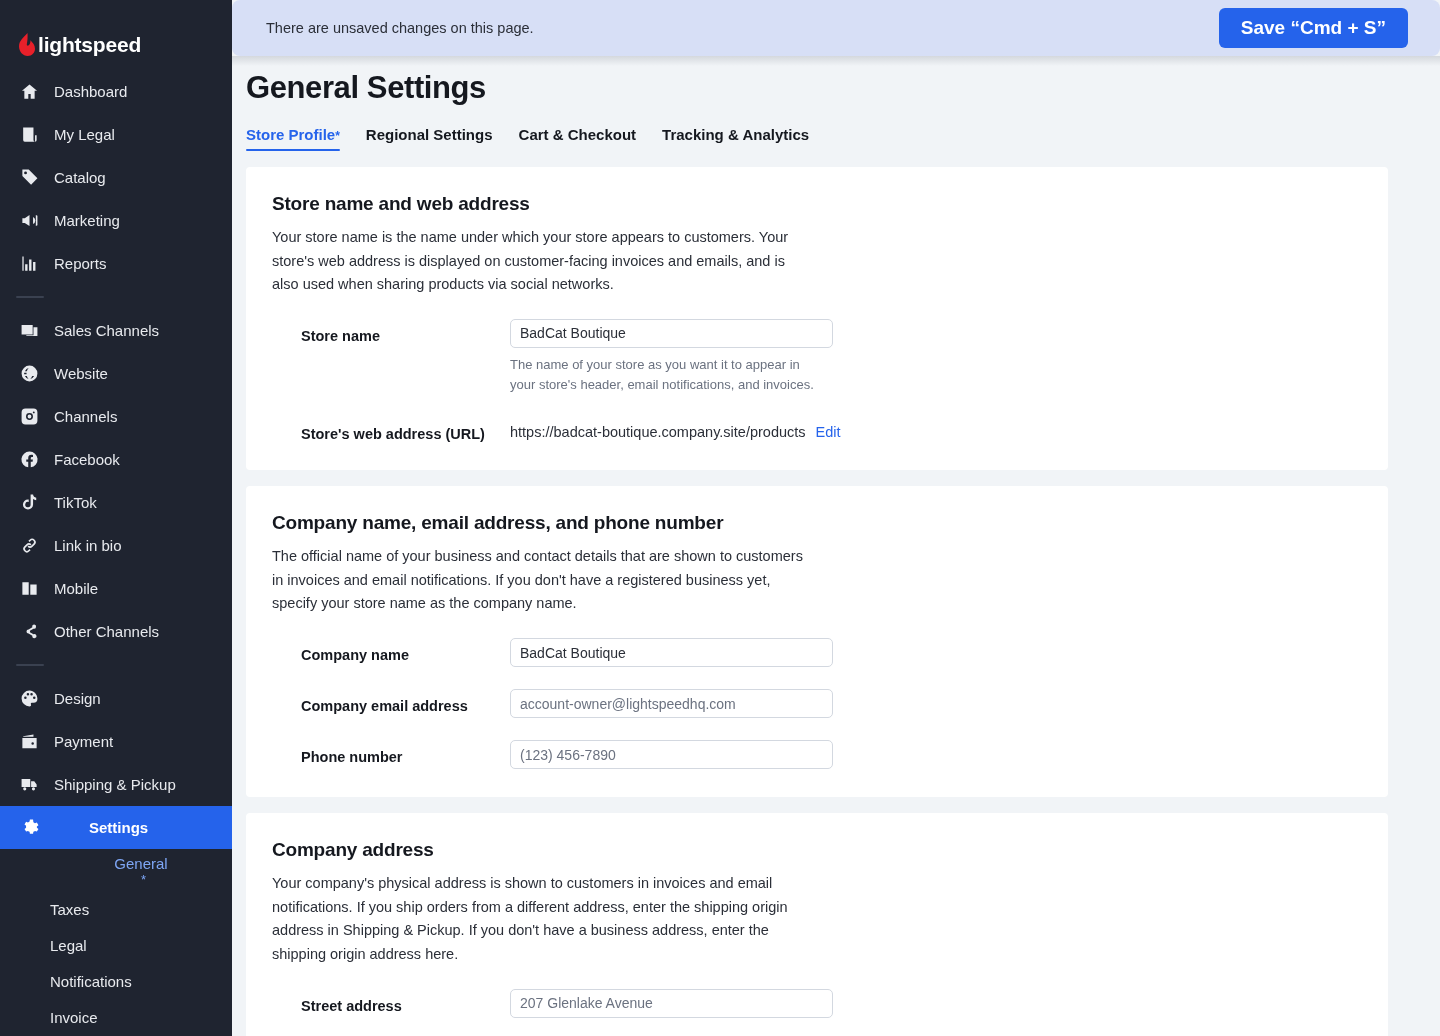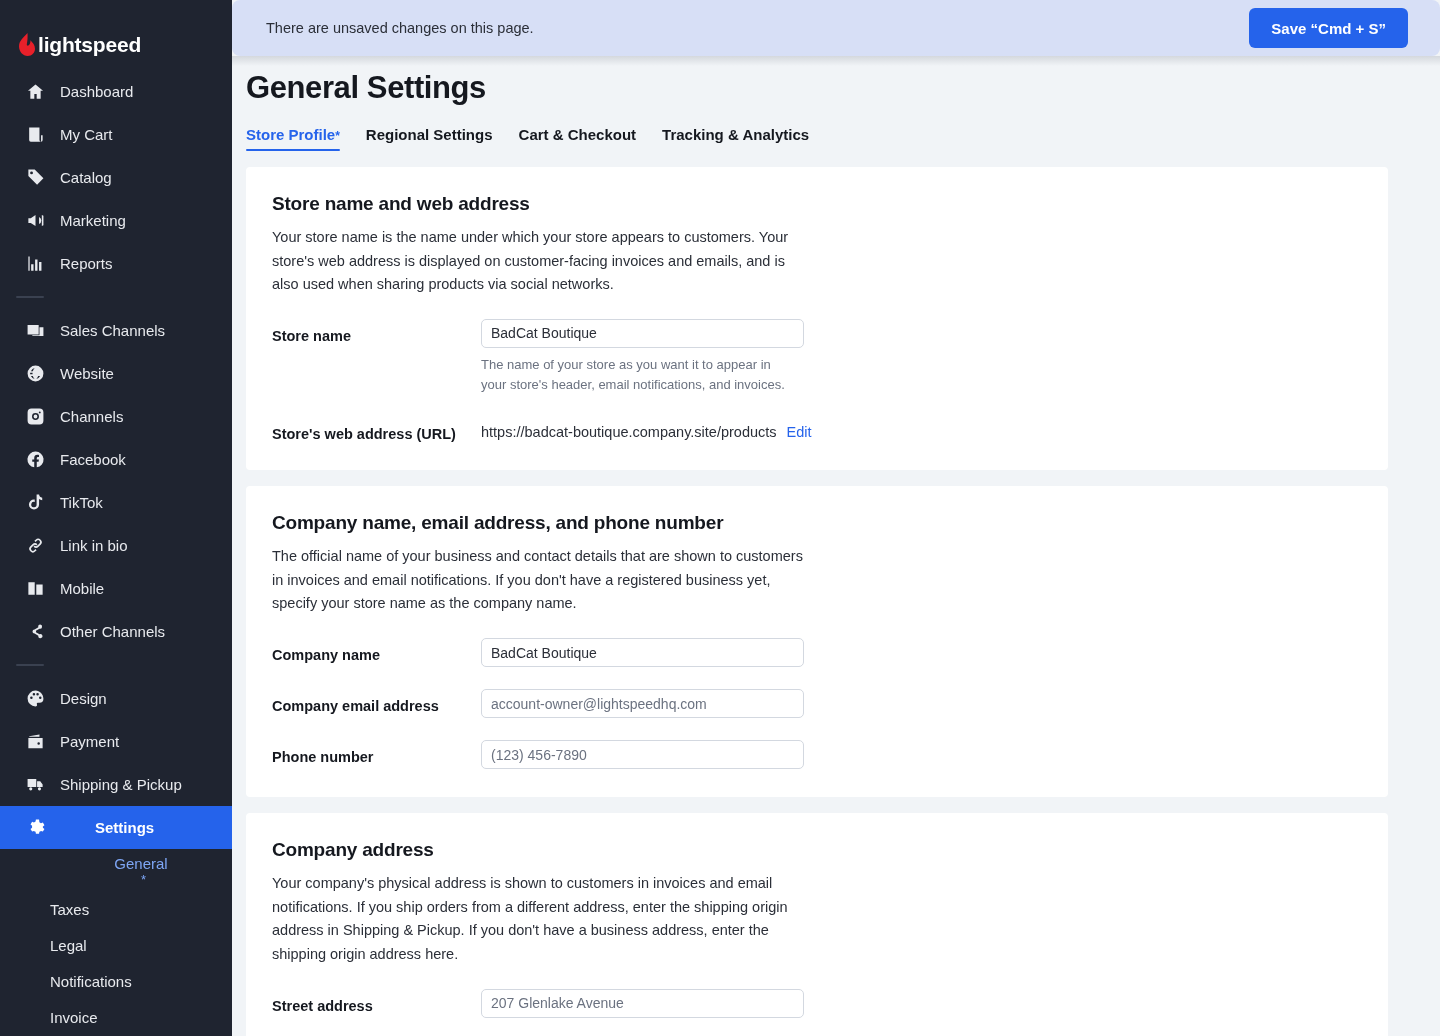--- a/index.html
+++ b/index.html
@@ -22,21 +22,21 @@
   .logo-row {
     display: flex; align-items: center; 
     padding: 28px 0 0 16px; height: 62px;
   }
   .logo-mark { width: 22px; height: 24px; display: block; }
   .logo-word { font-size: 21px; font-weight: bold; color: #ffffff; letter-spacing: -0.2px; }
 
   .nav { padding-top: 8px; }
   .nav-item {
     display: flex; align-items: center; gap: 14px;
-    height: 43px; padding-left: 24px;
+    height: 43px; padding-left: 18px;
     color: #e8eaee; font-size: 15px;
     cursor: pointer; position: relative;
   }
   .nav-item .ico { width: 22px; height: 22px; display: flex; align-items: center; justify-content: center; flex: 0 0 22px; }
   .nav-item .ico svg { width: 19px; height: 19px; fill: #e8eaee; }
   .nav-item.active { background: #2563eb; }
   .nav-item.active .ico svg { fill: #ffffff; }
   .nav-item.active .nav-label { color: #ffffff; font-weight: bold; margin-left: 35px; }
   .nav-label { line-height: 1; }
 
@@ -60,21 +60,21 @@
   .banner {
     height: 56px; background: #d7dff6;
     display: flex; align-items: center;
     padding: 0 16px 0 34px;
     position: relative; z-index: 3; border-radius: 8px;
   }
   .banner-text { font-size: 14.5px; color: #2b2f38; flex: 1; }
   .save-btn {
     background: #2563eb; color: #fff;
     border: none; border-radius: 6px;
-    font-size: 15px; font-weight: bold;
+    font-size: 19px; font-weight: bold;
     font-family: "Liberation Sans", sans-serif;
     padding: 0 22px; height: 40px;
     cursor: pointer; white-space: nowrap;
     margin-right: 16px;
   }
   .page-shadow {
     position: absolute; top: 56px; left: 0; right: 0; height: 10px;
     background: linear-gradient(to bottom, rgba(20,30,50,0.13), rgba(20,30,50,0));
     z-index: 2; pointer-events: none;
   }
@@ -102,21 +102,21 @@
     background: #ffffff; border-radius: 4px;
     margin-top: 16px; padding: 26px 26px 28px 26px;
     width: 1142px;
   }
   .card-title { font-size: 19px; font-weight: bold; color: #15181f; letter-spacing: -0.2px; }
   .card-desc {
     font-size: 14.5px; color: #2b2f38; line-height: 1.63;
     margin-top: 11px; max-width: 534px;
   }
 
-  .field-row { display: flex; align-items: flex-start; margin-top: 22px; }
+  .field-row { display: flex; align-items: flex-start; margin-top: 22px; margin-left: 29px; }
   .field-label {
     width: 209px; min-width: 209px;
     font-size: 14.5px; font-weight: bold; color: #15181f;
     padding-top: 9px;
   }
   .field-ctrl { flex: 1; }
   .txt-input {
     width: 323px; height: 29px;
     border: 1px solid #d3d8e0; border-radius: 5px;
     padding: 0 9px; font-size: 14px;
@@ -156,21 +156,21 @@
             </svg>
           </span>
         <span class="nav-label">Dashboard</span>
       </div>
       <div class="nav-item">
         <span class="ico">
             <svg viewBox="0 0 24 24">
               <path d="M4 3h13v16a2 2 0 0 0 2 2H6a2 2 0 0 1-2-2zm2.5 3h8v2h-8zm0 4h8v2h-8zm0 4h5v2h-5zM19 13h2v6a2 2 0 0 1-2 2z"></path>
             </svg>
           </span>
-        <span class="nav-label">My Cart</span>
+        <span class="nav-label">My Legal</span>
       </div>
       <div class="nav-item">
         <span class="ico">
             <svg viewBox="0 0 24 24">
               <path d="M11 2H3v8l11 11 8-8L11 2zm-4 6a1.8 1.8 0 1 1 0-3.6A1.8 1.8 0 0 1 7 8z"></path>
             </svg>
           </span>
         <span class="nav-label">Catalog</span>
       </div>
       <div class="nav-item">

